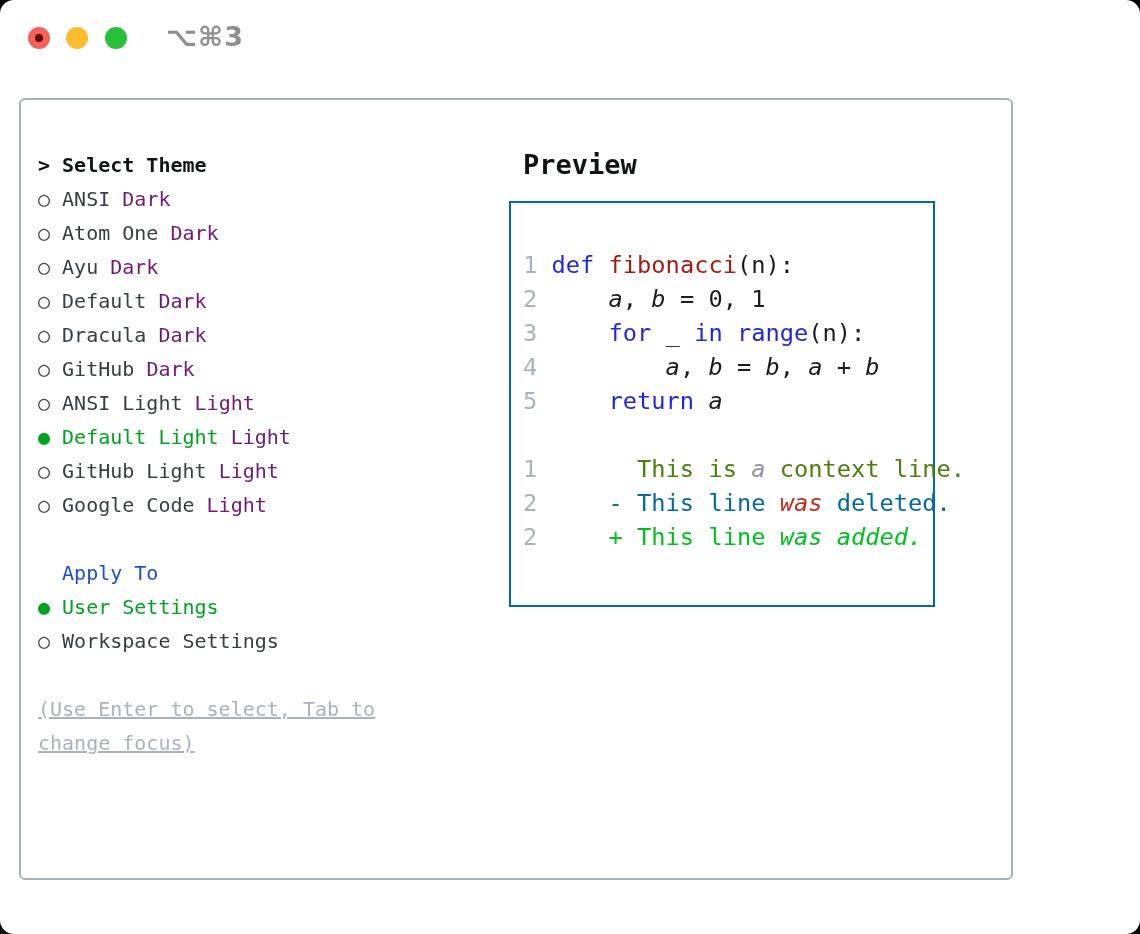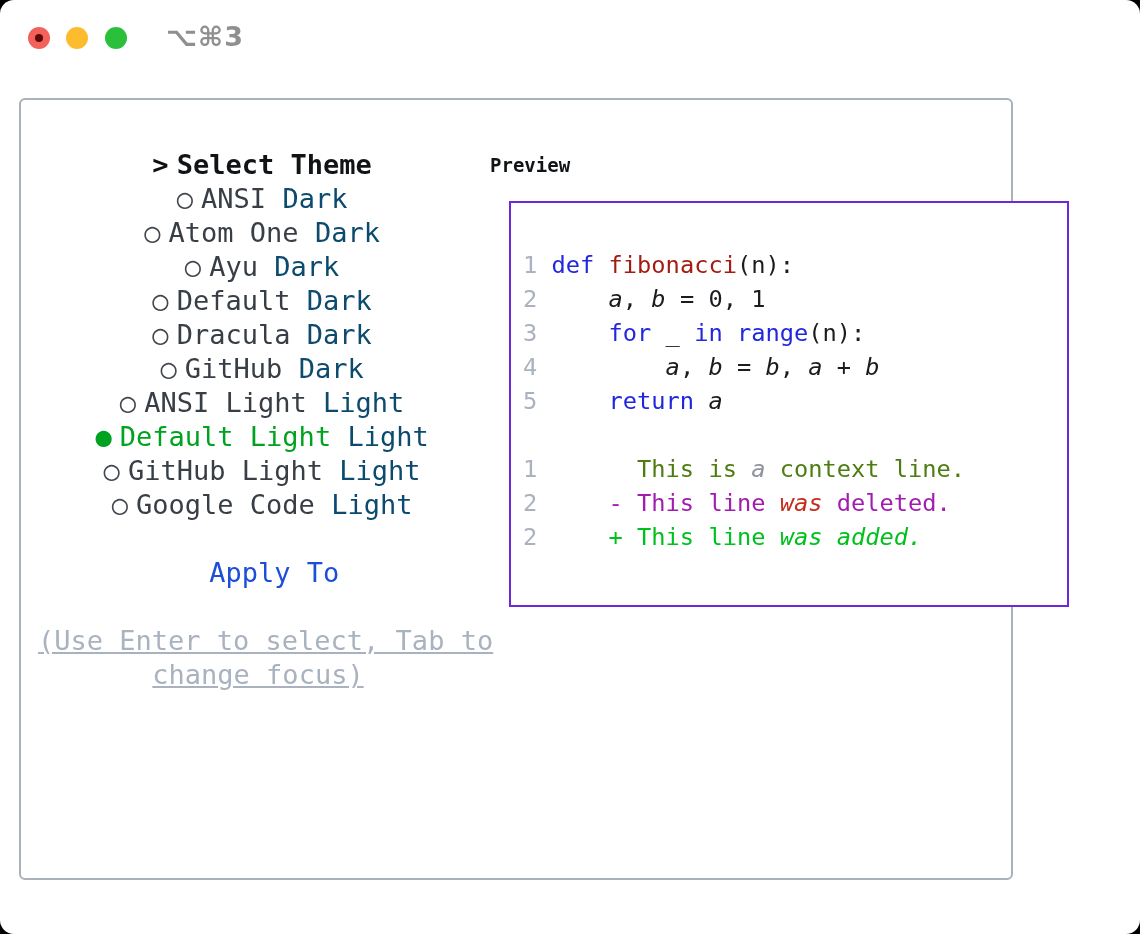--- a/index.html
+++ b/index.html
@@ -20,49 +20,49 @@
   .tl-dot{position:absolute;left:7px;top:7px;width:8px;height:8px;border-radius:50%;background:#5c0a05;}
   .shortcut{
     position:absolute;left:166px;top:21px;font-family:"DejaVu Sans",sans-serif;
     font-size:27px;font-weight:600;color:#8f8f8f;letter-spacing:1px;
   }
   
   .mainbox{
     position:absolute;left:19px;top:98px;width:994px;height:782px;
     box-sizing:border-box;border:2px solid #a9b1bb;border-radius:6px;background:#fff;
   }
-  .line{height:34px;line-height:34px;white-space:pre;font-size:27px;color:#383e45;text-align:center;}
+  .line{height:34px;line-height:34px;white-space:pre;font-size:20px;color:#383e45;}
   .marker{display:inline-block;width:2ch;}
   .leftcol{position:absolute;left:17px;top:48px;width:440px;}
   .prompt{color:#0e0f10;font-weight:bold;}
   .list-title{color:#111417;font-weight:bold;}
   .section-title{color:#1d4ed8;}
   .blankline{height:34px;}
   .theme-name{color:#383e45;}
-  .theme-tag{color:#0c4a6e;}
+  .theme-tag{color:#701a75;}
   .ring{color:#41474f;}
   .sel{color:#00a31f;}
   .hint{color:#a9b2bf;text-decoration:underline;}
   
-  .preview-title{position:absolute;left:469px;top:48px;font-size:19px;line-height:34px;
+  .preview-title{position:absolute;left:502px;top:48px;font-size:27px;line-height:34px;
     font-weight:bold;color:#111417;white-space:pre;}
   .preview-box{
-    position:absolute;left:488px;top:101px;width:560px;height:406px;
-    box-sizing:border-box;border:2px solid #6d28d9;background:#fff;
+    position:absolute;left:488px;top:101px;width:426px;height:406px;
+    box-sizing:border-box;border:2px solid #0369a1;background:#fff;
   }
   .pcontent{position:absolute;left:12px;top:45px;}
   .pline{height:34px;line-height:34px;white-space:pre;font-size:23.7px;}
   .lnum{display:inline-block;width:2ch;color:#a9b2bf;}
   .tk-kw{color:#2127dd;}
   .tk-fn{color:#a51b12;}
   .tk-pl{color:#1a1c1f;}
   .tk-var{color:#1a1c1f;font-style:italic;}
   .tk-ctx{color:#4d7c0f;}
   .tk-ctx_i{color:#8d949e;font-style:italic;}
-  .tk-del{color:#a21caf;}
+  .tk-del{color:#0369a1;}
   .tk-del_i{color:#c62d1c;font-style:italic;}
   .tk-add{color:#00c11c;}
   .tk-add_i{color:#00c11c;font-style:italic;}
 </style>
 </head>
 <body>
 
 <div class="window">
 
   <div class="titlebar">
@@ -85,20 +85,24 @@
           <div class="line"><span class="marker ring">○</span><span class="theme-name">Default</span> <span class="theme-tag">Dark</span></div>
           <div class="line"><span class="marker ring">○</span><span class="theme-name">Dracula</span> <span class="theme-tag">Dark</span></div>
           <div class="line"><span class="marker ring">○</span><span class="theme-name">GitHub</span> <span class="theme-tag">Dark</span></div>
           <div class="line"><span class="marker ring">○</span><span class="theme-name">ANSI Light</span> <span class="theme-tag">Light</span></div>
           <div class="line"><span class="marker sel">●</span><span class="sel">Default Light</span> <span class="theme-tag">Light</span></div>
           <div class="line"><span class="marker ring">○</span><span class="theme-name">GitHub Light</span> <span class="theme-tag">Light</span></div>
           <div class="line"><span class="marker ring">○</span><span class="theme-name">Google Code</span> <span class="theme-tag">Light</span></div>
         </div>
       <div class="blankline"></div>
       <div class="line"><span class="marker"></span><span class="section-title">Apply To</span></div>
+      <div id="apply-items">
+          <div class="line"><span class="marker sel">●</span><span class="sel">User Settings</span></div>
+          <div class="line"><span class="marker ring">○</span><span class="theme-name">Workspace Settings</span></div>
+        </div>
       <div class="blankline"></div>
       <div class="line hint">(Use Enter to select, Tab to</div>
       <div class="line hint">change focus)</div>
     </div>
 
     <div class="preview-title">Preview</div>
 
     <div class="preview-box">
       <div class="pcontent" id="preview-lines">
           <div class="pline"><span class="lnum">1</span><span class="tk-kw">def</span><span class="tk-pl"> </span><span class="tk-fn">fibonacci</span><span class="tk-pl">(n):</span></div>

